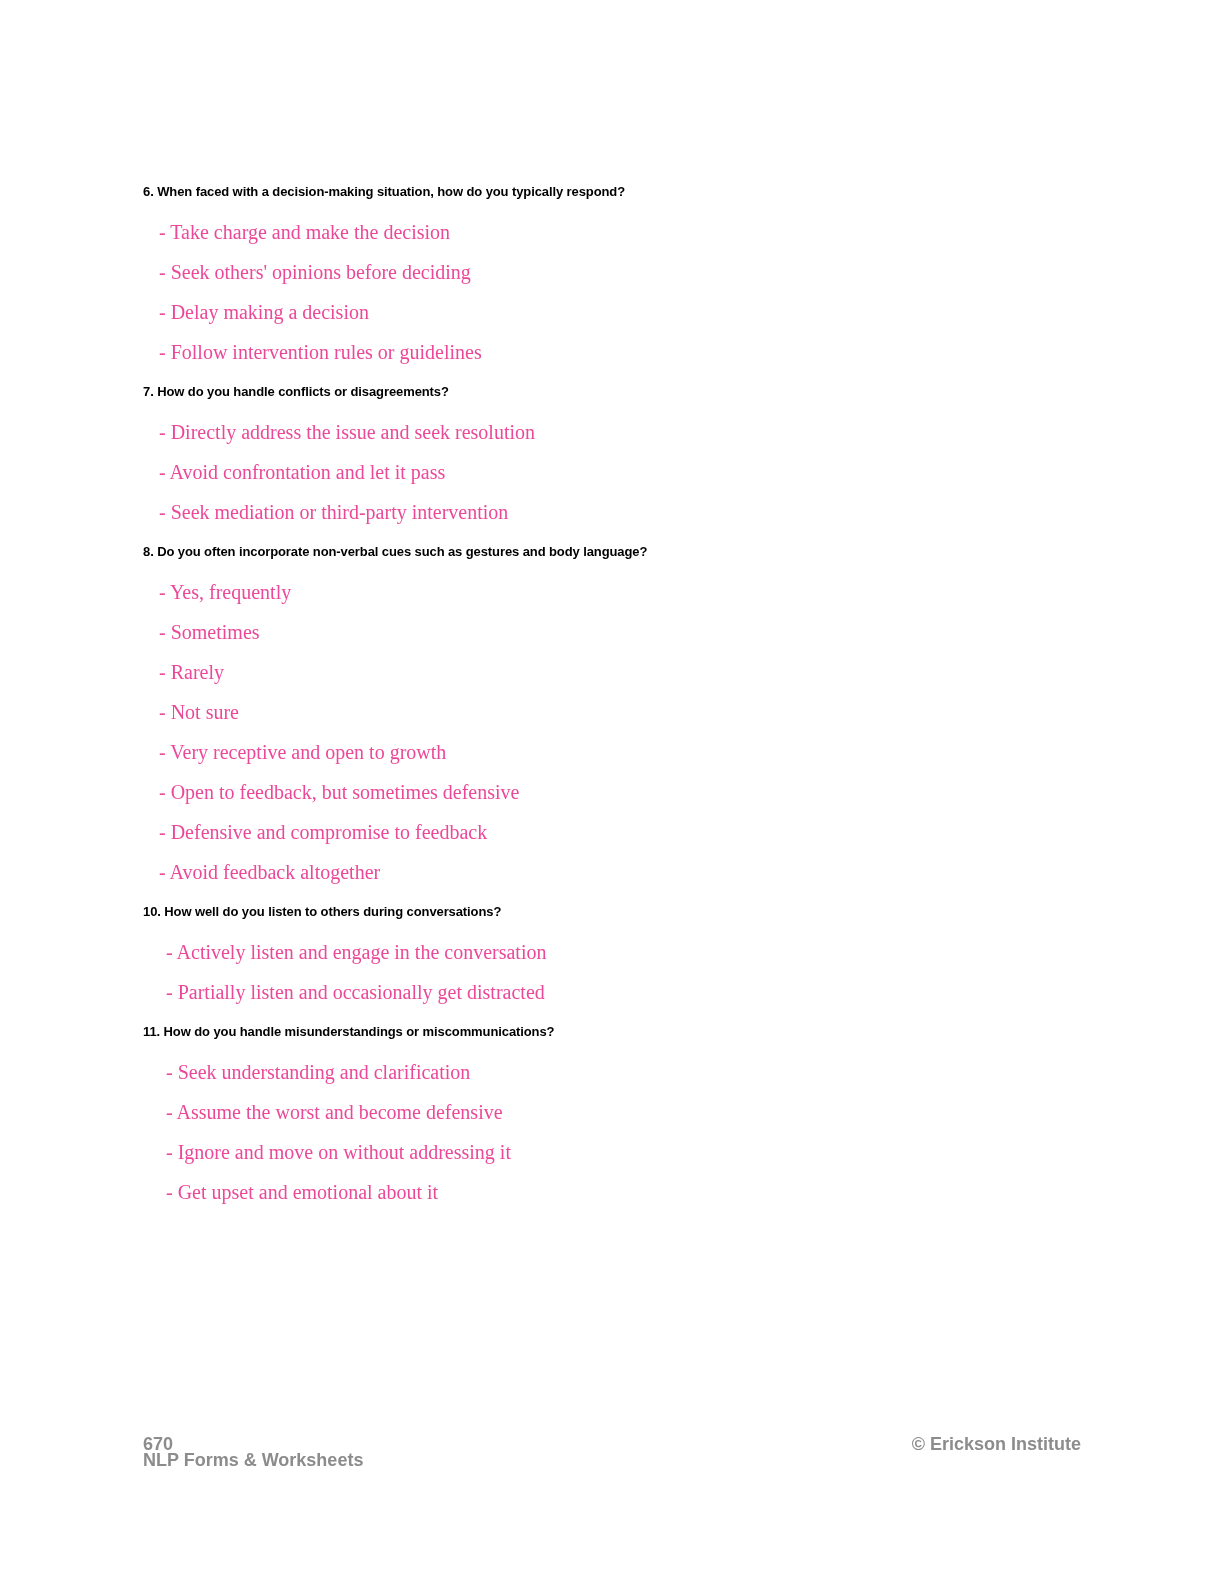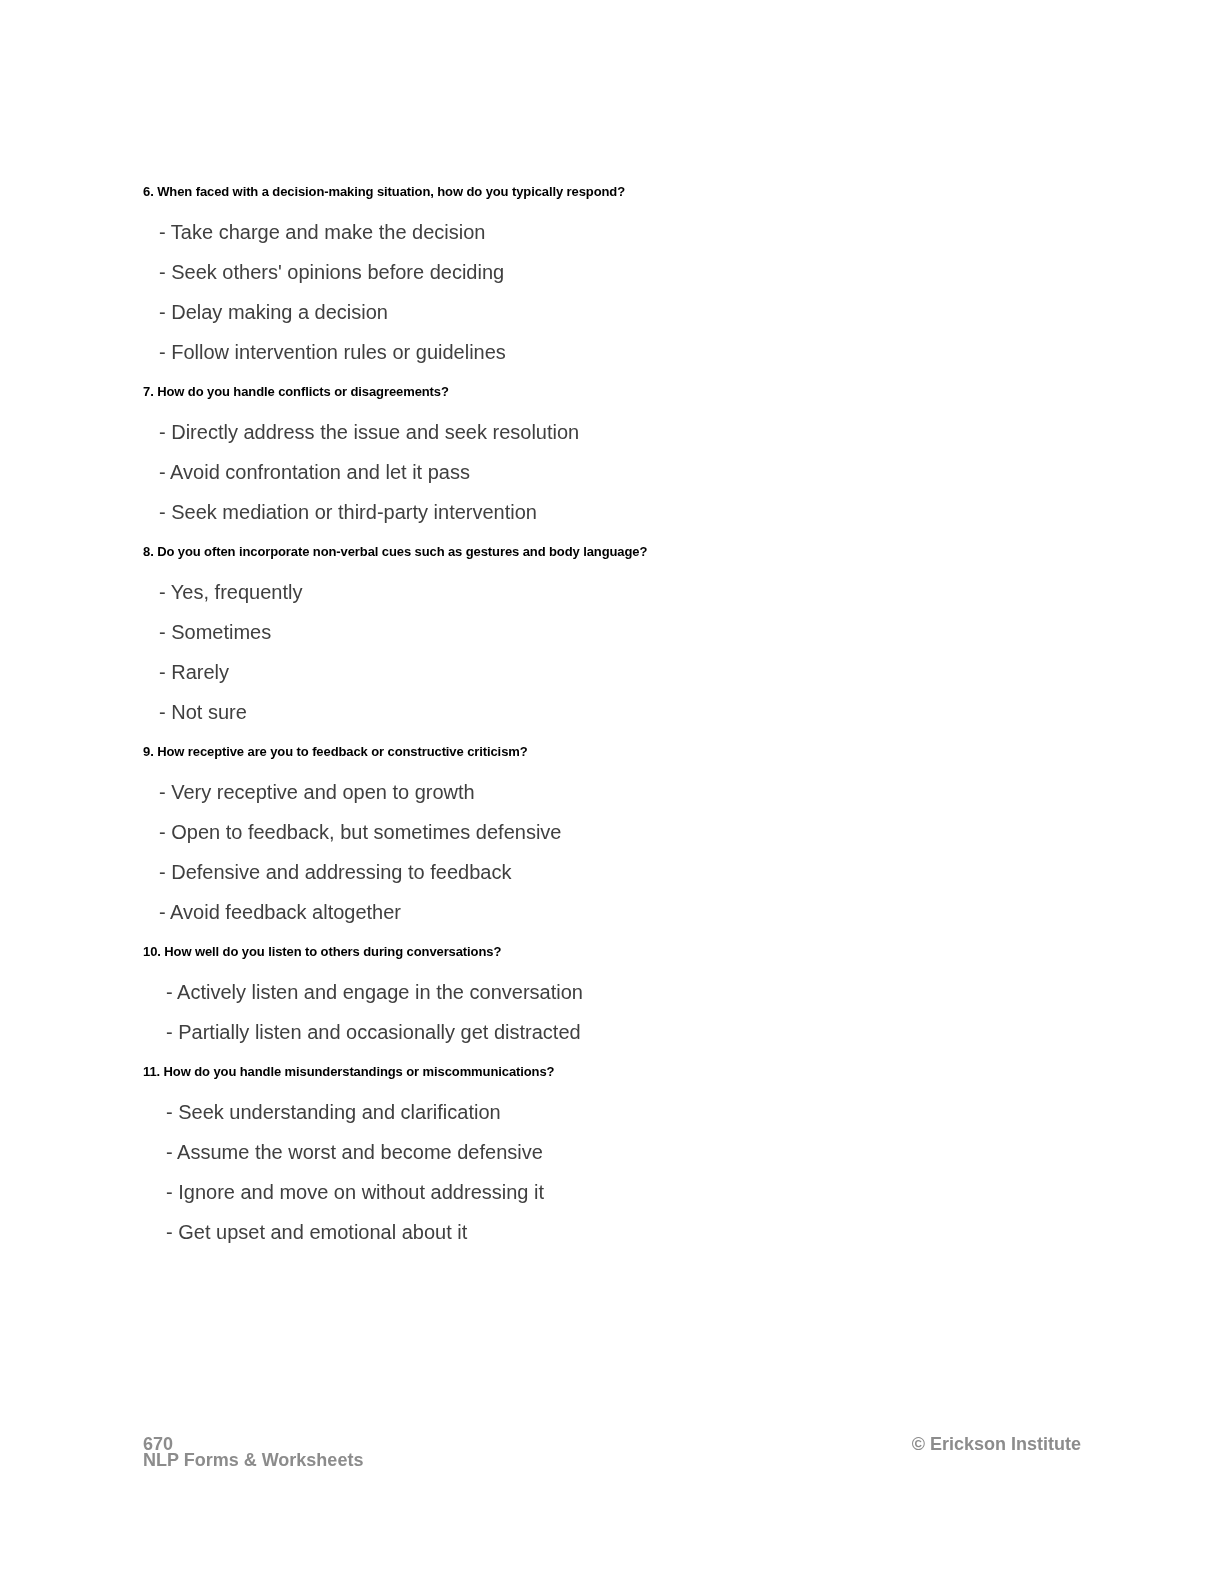--- a/index.html
+++ b/index.html
@@ -44,25 +44,26 @@
 
   .options {
     list-style: none;
     margin: 0;
     padding: 0;
   }
 
   .option {
     font-size: 20px;
     font-weight: 400;
-    color: #404040;
+    color: #ec4899;
     line-height: 40px;
     height: 40px;
     padding-left: 16px;
     white-space: nowrap;
+    font-family: Liberation Serif, serif;
   }
 
   .qblock.wide-num .option {
     padding-left: 23px;
   }
 
   .footer {
     position: absolute;
     left: 143px;
     right: 143px;
@@ -121,25 +122,24 @@
       <div class="question">8. Do you often incorporate non-verbal cues such as gestures and body language?</div>
       <ul class="options">
         <li class="option">- Yes, frequently</li>
         <li class="option">- Sometimes</li>
         <li class="option">- Rarely</li>
         <li class="option">- Not sure</li>
       </ul>
     </div>
 
     <div class="qblock">
-      <div class="question">9. How receptive are you to feedback or constructive criticism?</div>
       <ul class="options">
         <li class="option">- Very receptive and open to growth</li>
         <li class="option">- Open to feedback, but sometimes defensive</li>
-        <li class="option">- Defensive and addressing to feedback</li>
+        <li class="option">- Defensive and compromise to feedback</li>
         <li class="option">- Avoid feedback altogether</li>
       </ul>
     </div>
 
     <div class="qblock wide-num">
       <div class="question">10. How well do you listen to others during conversations?</div>
       <ul class="options">
         <li class="option">- Actively listen and engage in the conversation</li>
         <li class="option">- Partially listen and occasionally get distracted</li>
       </ul>

